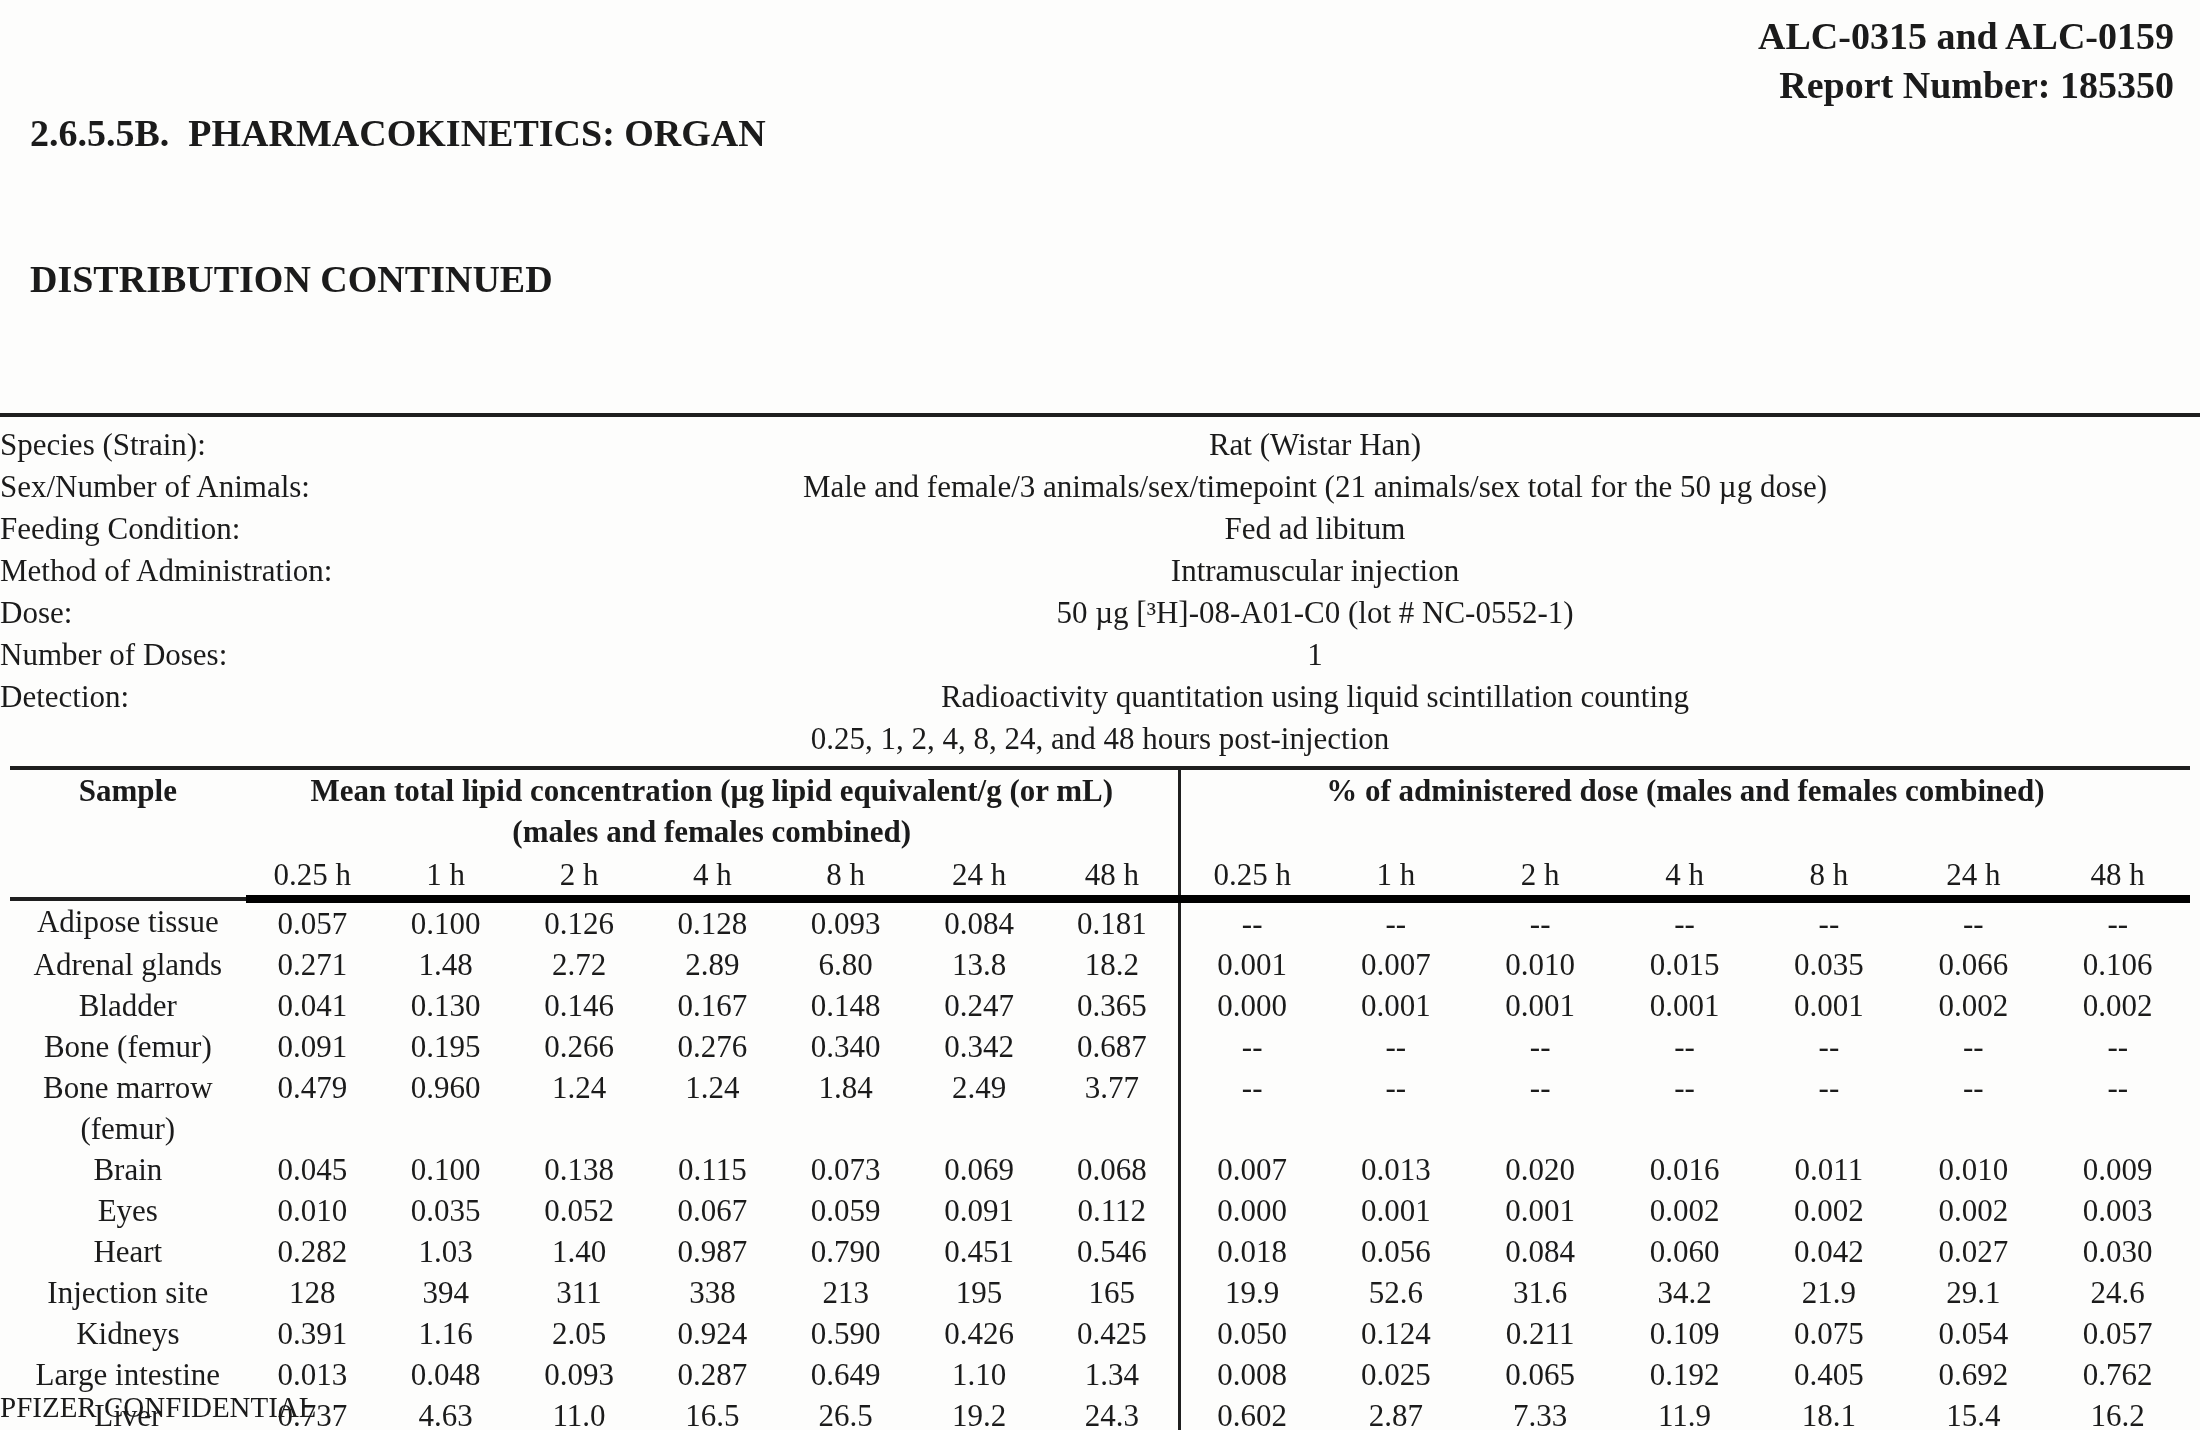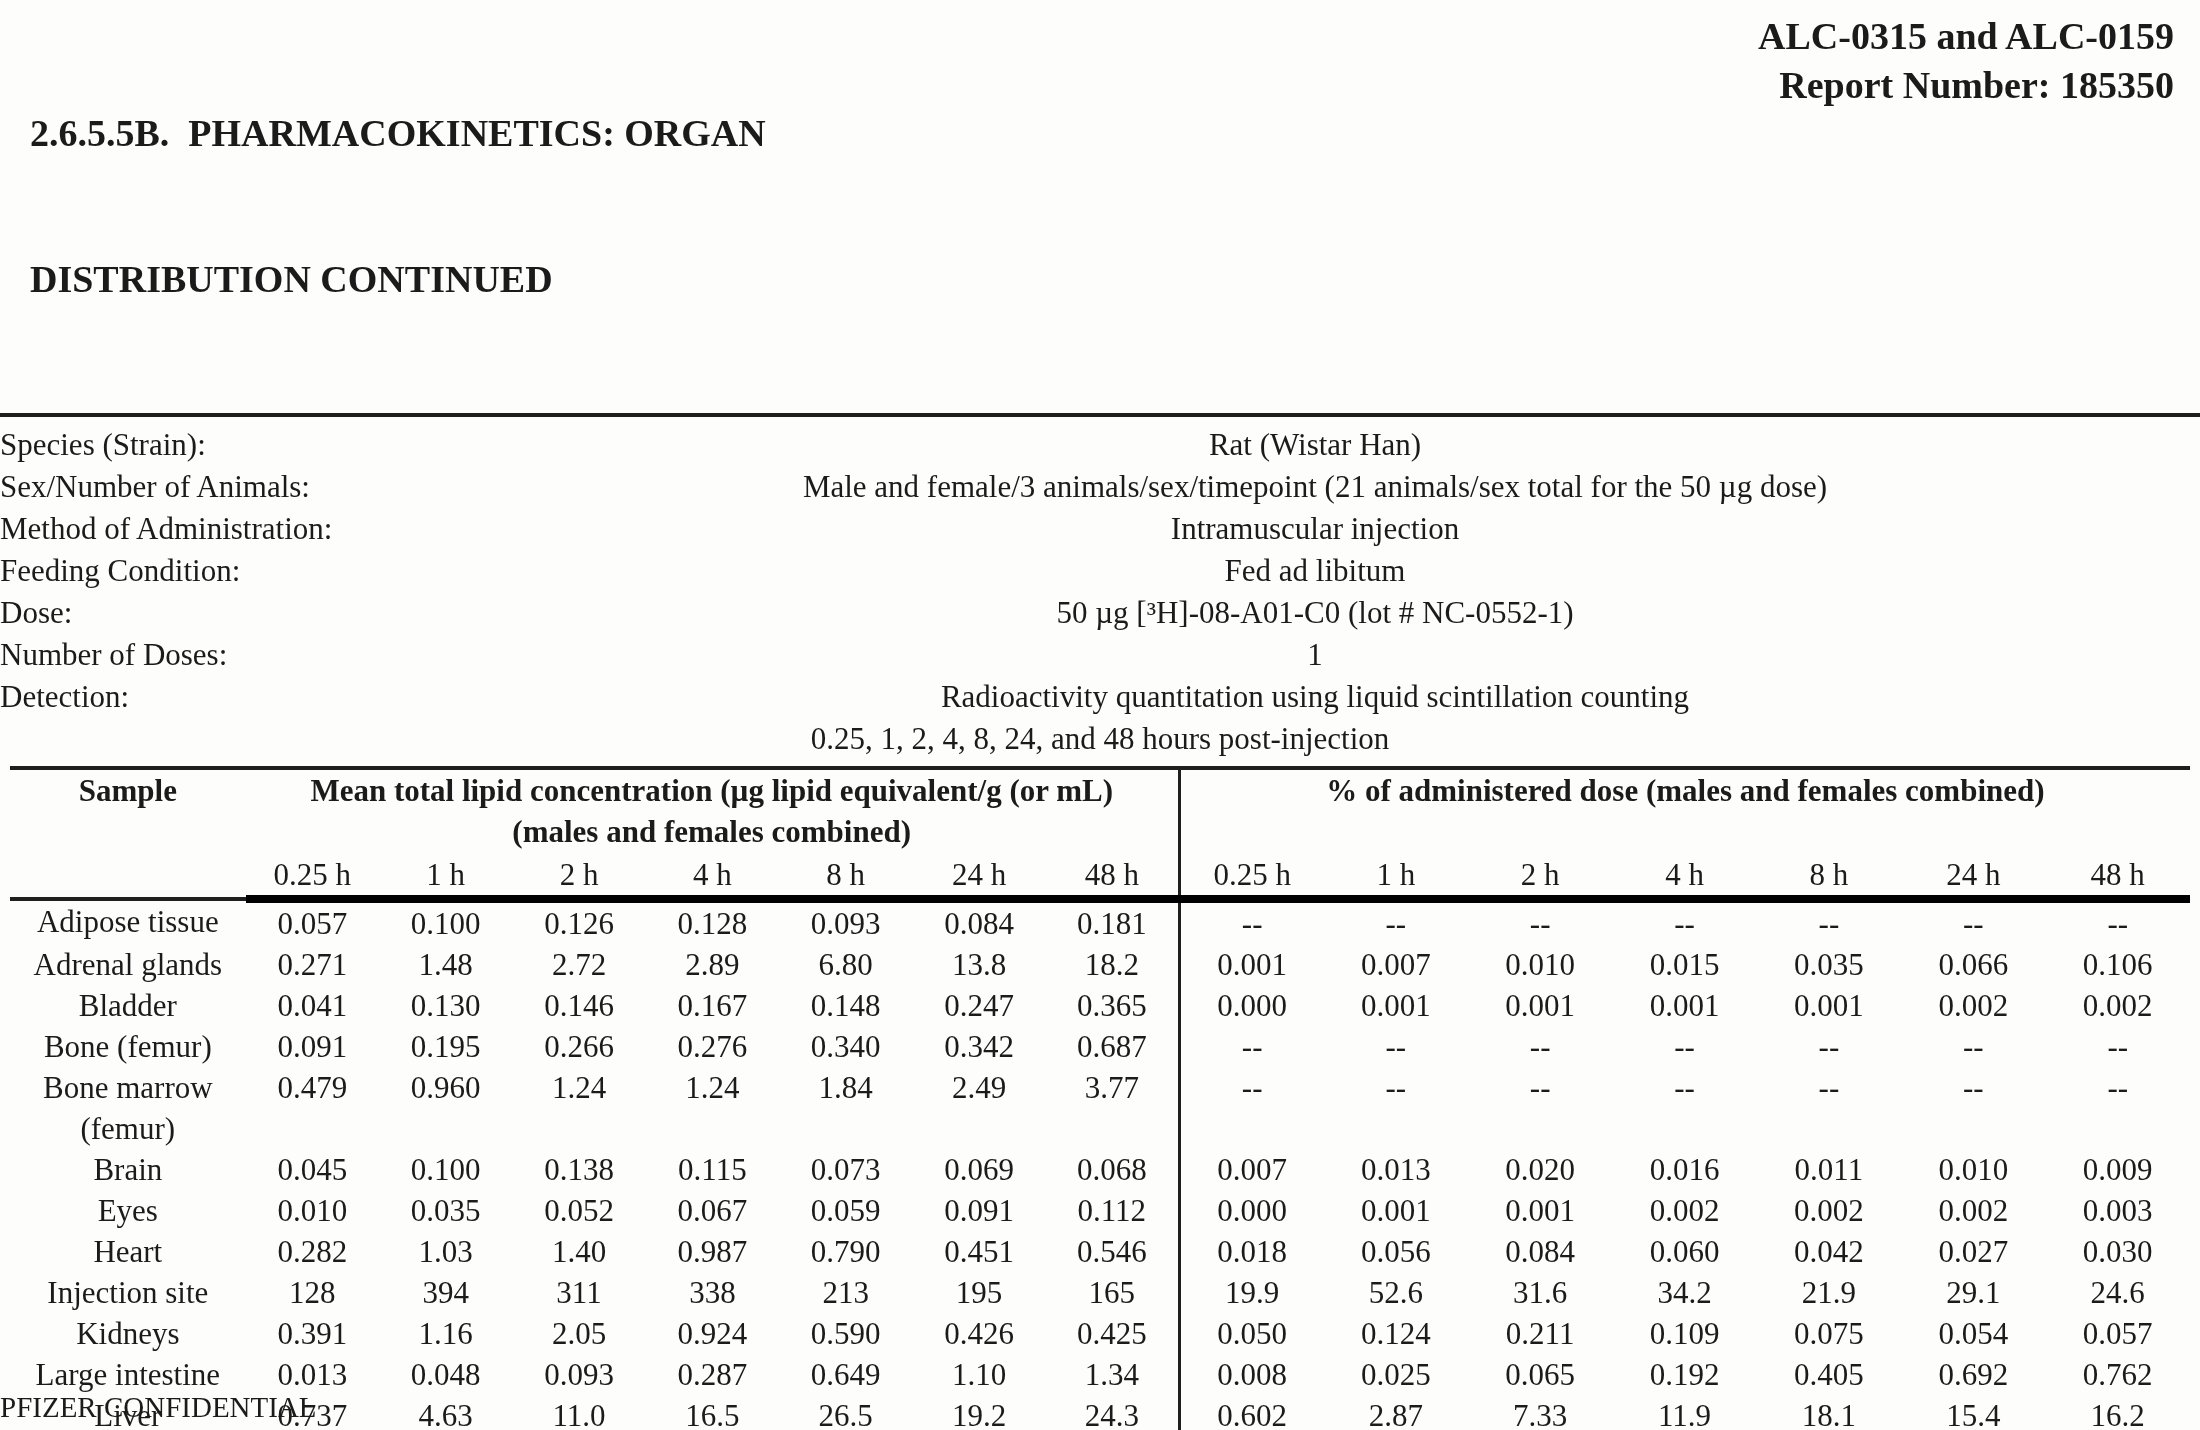--- a/index.html
+++ b/index.html
@@ -116,26 +116,26 @@
 <div class="metadata" id="metadata">
     <div class="meta-row">
       <div class="meta-label">Species (Strain):</div>
       <div class="meta-value">Rat (Wistar Han)</div>
     </div>
     <div class="meta-row">
       <div class="meta-label">Sex/Number of Animals:</div>
       <div class="meta-value">Male and female/3 animals/sex/timepoint (21 animals/sex total for the 50 µg dose)</div>
     </div>
     <div class="meta-row">
+      <div class="meta-label">Feeding Condition:</div>
+      <div class="meta-value">Fed ad libitum</div>
+    </div>
+    <div class="meta-row">
       <div class="meta-label">Method of Administration:</div>
       <div class="meta-value">Intramuscular injection</div>
-    </div>
-    <div class="meta-row">
-      <div class="meta-label">Feeding Condition:</div>
-      <div class="meta-value">Fed ad libitum</div>
     </div>
     <div class="meta-row">
       <div class="meta-label">Dose:</div>
       <div class="meta-value">50 µg [³H]-08-A01-C0 (lot # NC-0552-1)</div>
     </div>
     <div class="meta-row">
       <div class="meta-label">Number of Doses:</div>
       <div class="meta-value">1</div>
     </div>
     <div class="meta-row">

